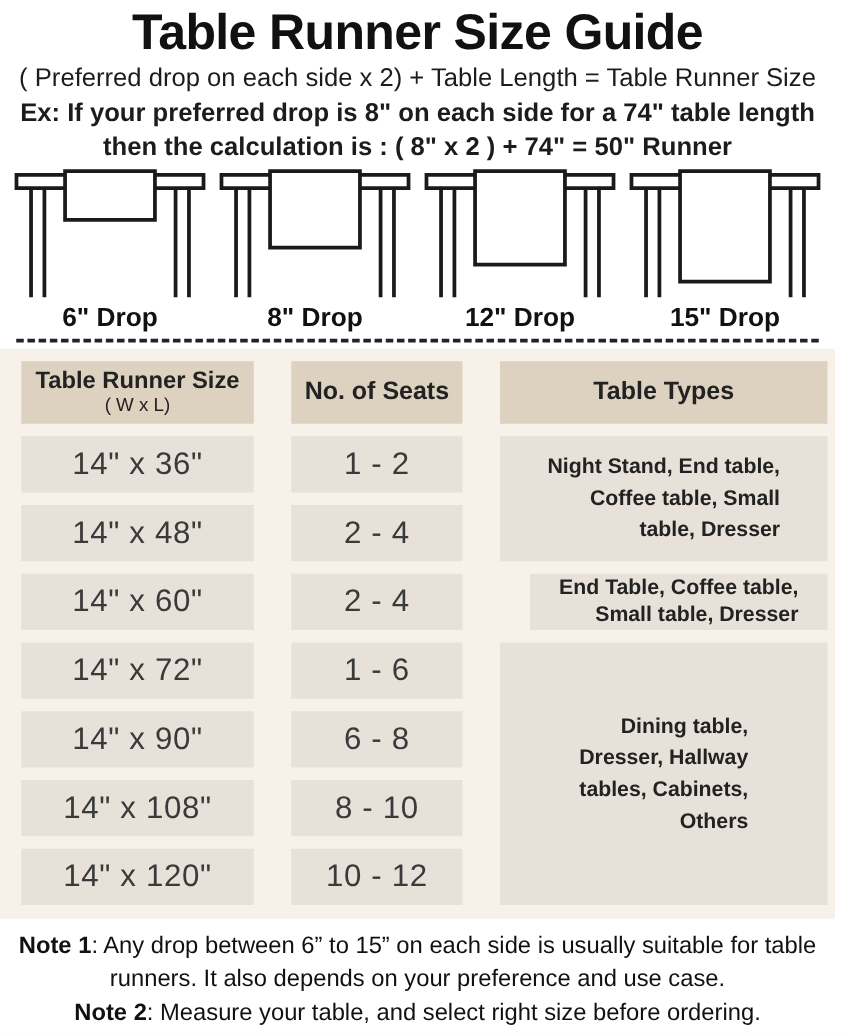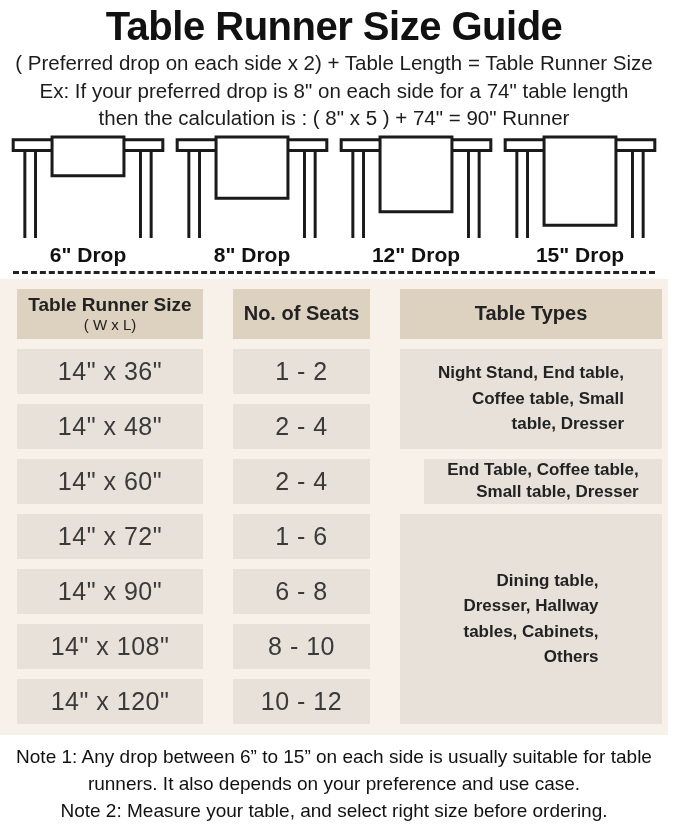--- a/index.html
+++ b/index.html
@@ -17,21 +17,21 @@
     color:var(--ink);
   }
   .page{width:668px;height:826px;background:var(--page-bg);}
 
   
   .top{text-align:center;padding-top:2px;}
   .top h1{
     font-size:40px;font-weight:bold;letter-spacing:-0.5px;line-height:1.2;color:#111;
   }
   .formula{font-size:20.5px;margin-top:0;line-height:1.3;}
-  .ex{font-size:20.5px;line-height:1.32;}
+  .ex{font-size:20.5px;line-height:1.32;font-weight:bold;}
 
   
   .figures{
     display:flex;justify-content:space-between;align-items:flex-start;
     padding:4px 6px 0;height:110px;
   }
   .figures figure{flex:0 0 25%;display:flex;justify-content:center;}
   .drop-labels{
     display:flex;padding:0 6px;height:28px;align-items:center;
   }
@@ -67,34 +67,34 @@
     font-size:17px;font-weight:bold;line-height:1.5;
     white-space:pre-line;padding:2px 6px;text-align:right;
   }
   .cell.types.tight{line-height:1.28;margin-left:24px;}
 
   
   .notes{padding-top:9px;text-align:center;}
   .notes p{
     font-size:19px;line-height:1.42;max-width:648px;margin:0 auto;color:#111;
   }
-  .notes b{font-weight:normal;}
+  .notes b{font-weight:bold;}
 
   svg line, svg rect{vector-effect:non-scaling-stroke;}
 </style>
 </head>
 <body>
 
 <div class="page">
 
   <header class="top">
     <h1>Table Runner Size Guide</h1>
     <p class="formula">( Preferred drop on each side x 2) + Table Length = Table Runner Size</p>
     <p class="ex">Ex: If your preferred drop is 8" on each side for a 74" table length</p>
-    <p class="ex">then the calculation is : ( 8" x 5 ) + 74" = 90" Runner</p>
+    <p class="ex">then the calculation is : ( 8" x 2 ) + 74" = 50" Runner</p>
   </header>
 
   <div class="figures">
     <figure>
       <svg viewBox="0 0 160 106" width="156" height="103" fill="none" stroke="#1a1a1a" stroke-width="3">
         <line x1="15" y1="16" x2="15" y2="106"></line>
           <line x1="26" y1="16" x2="26" y2="106"></line>
         <line x1="134" y1="16" x2="134" y2="106"></line>
           <line x1="145" y1="16" x2="145" y2="106"></line>
         <rect x="3" y="5" width="154" height="11" fill="#ffffff"></rect>

